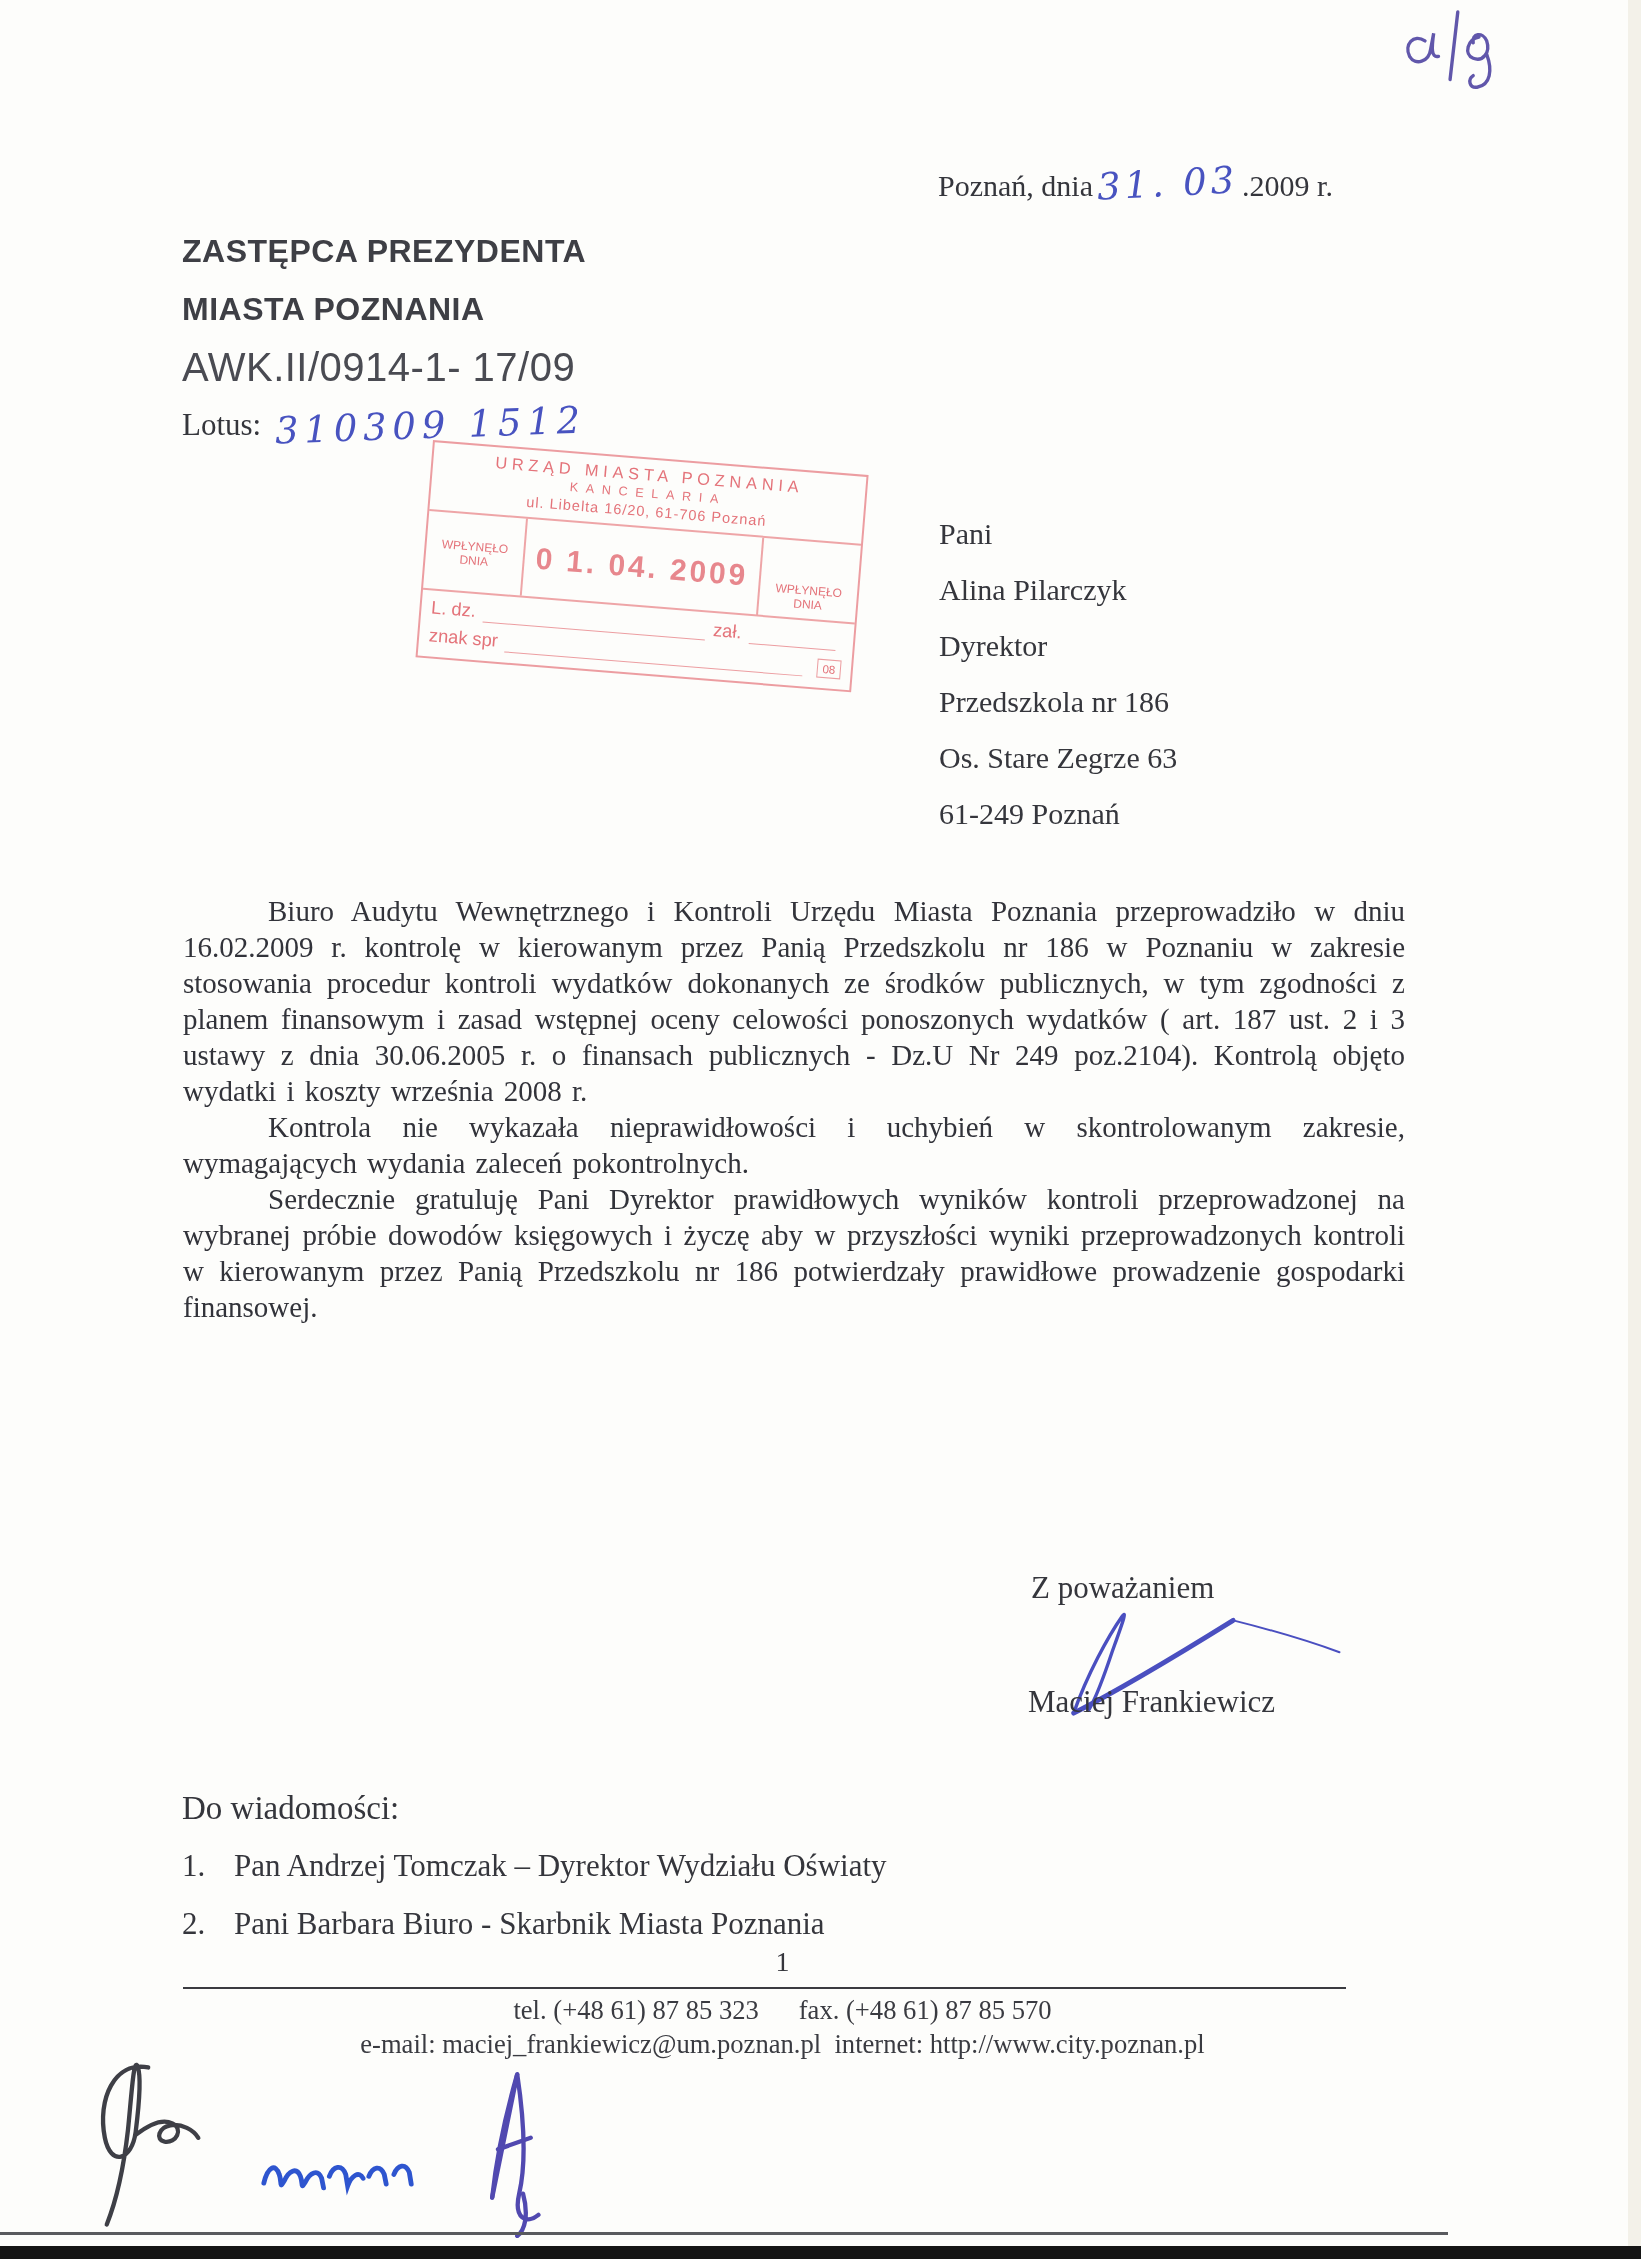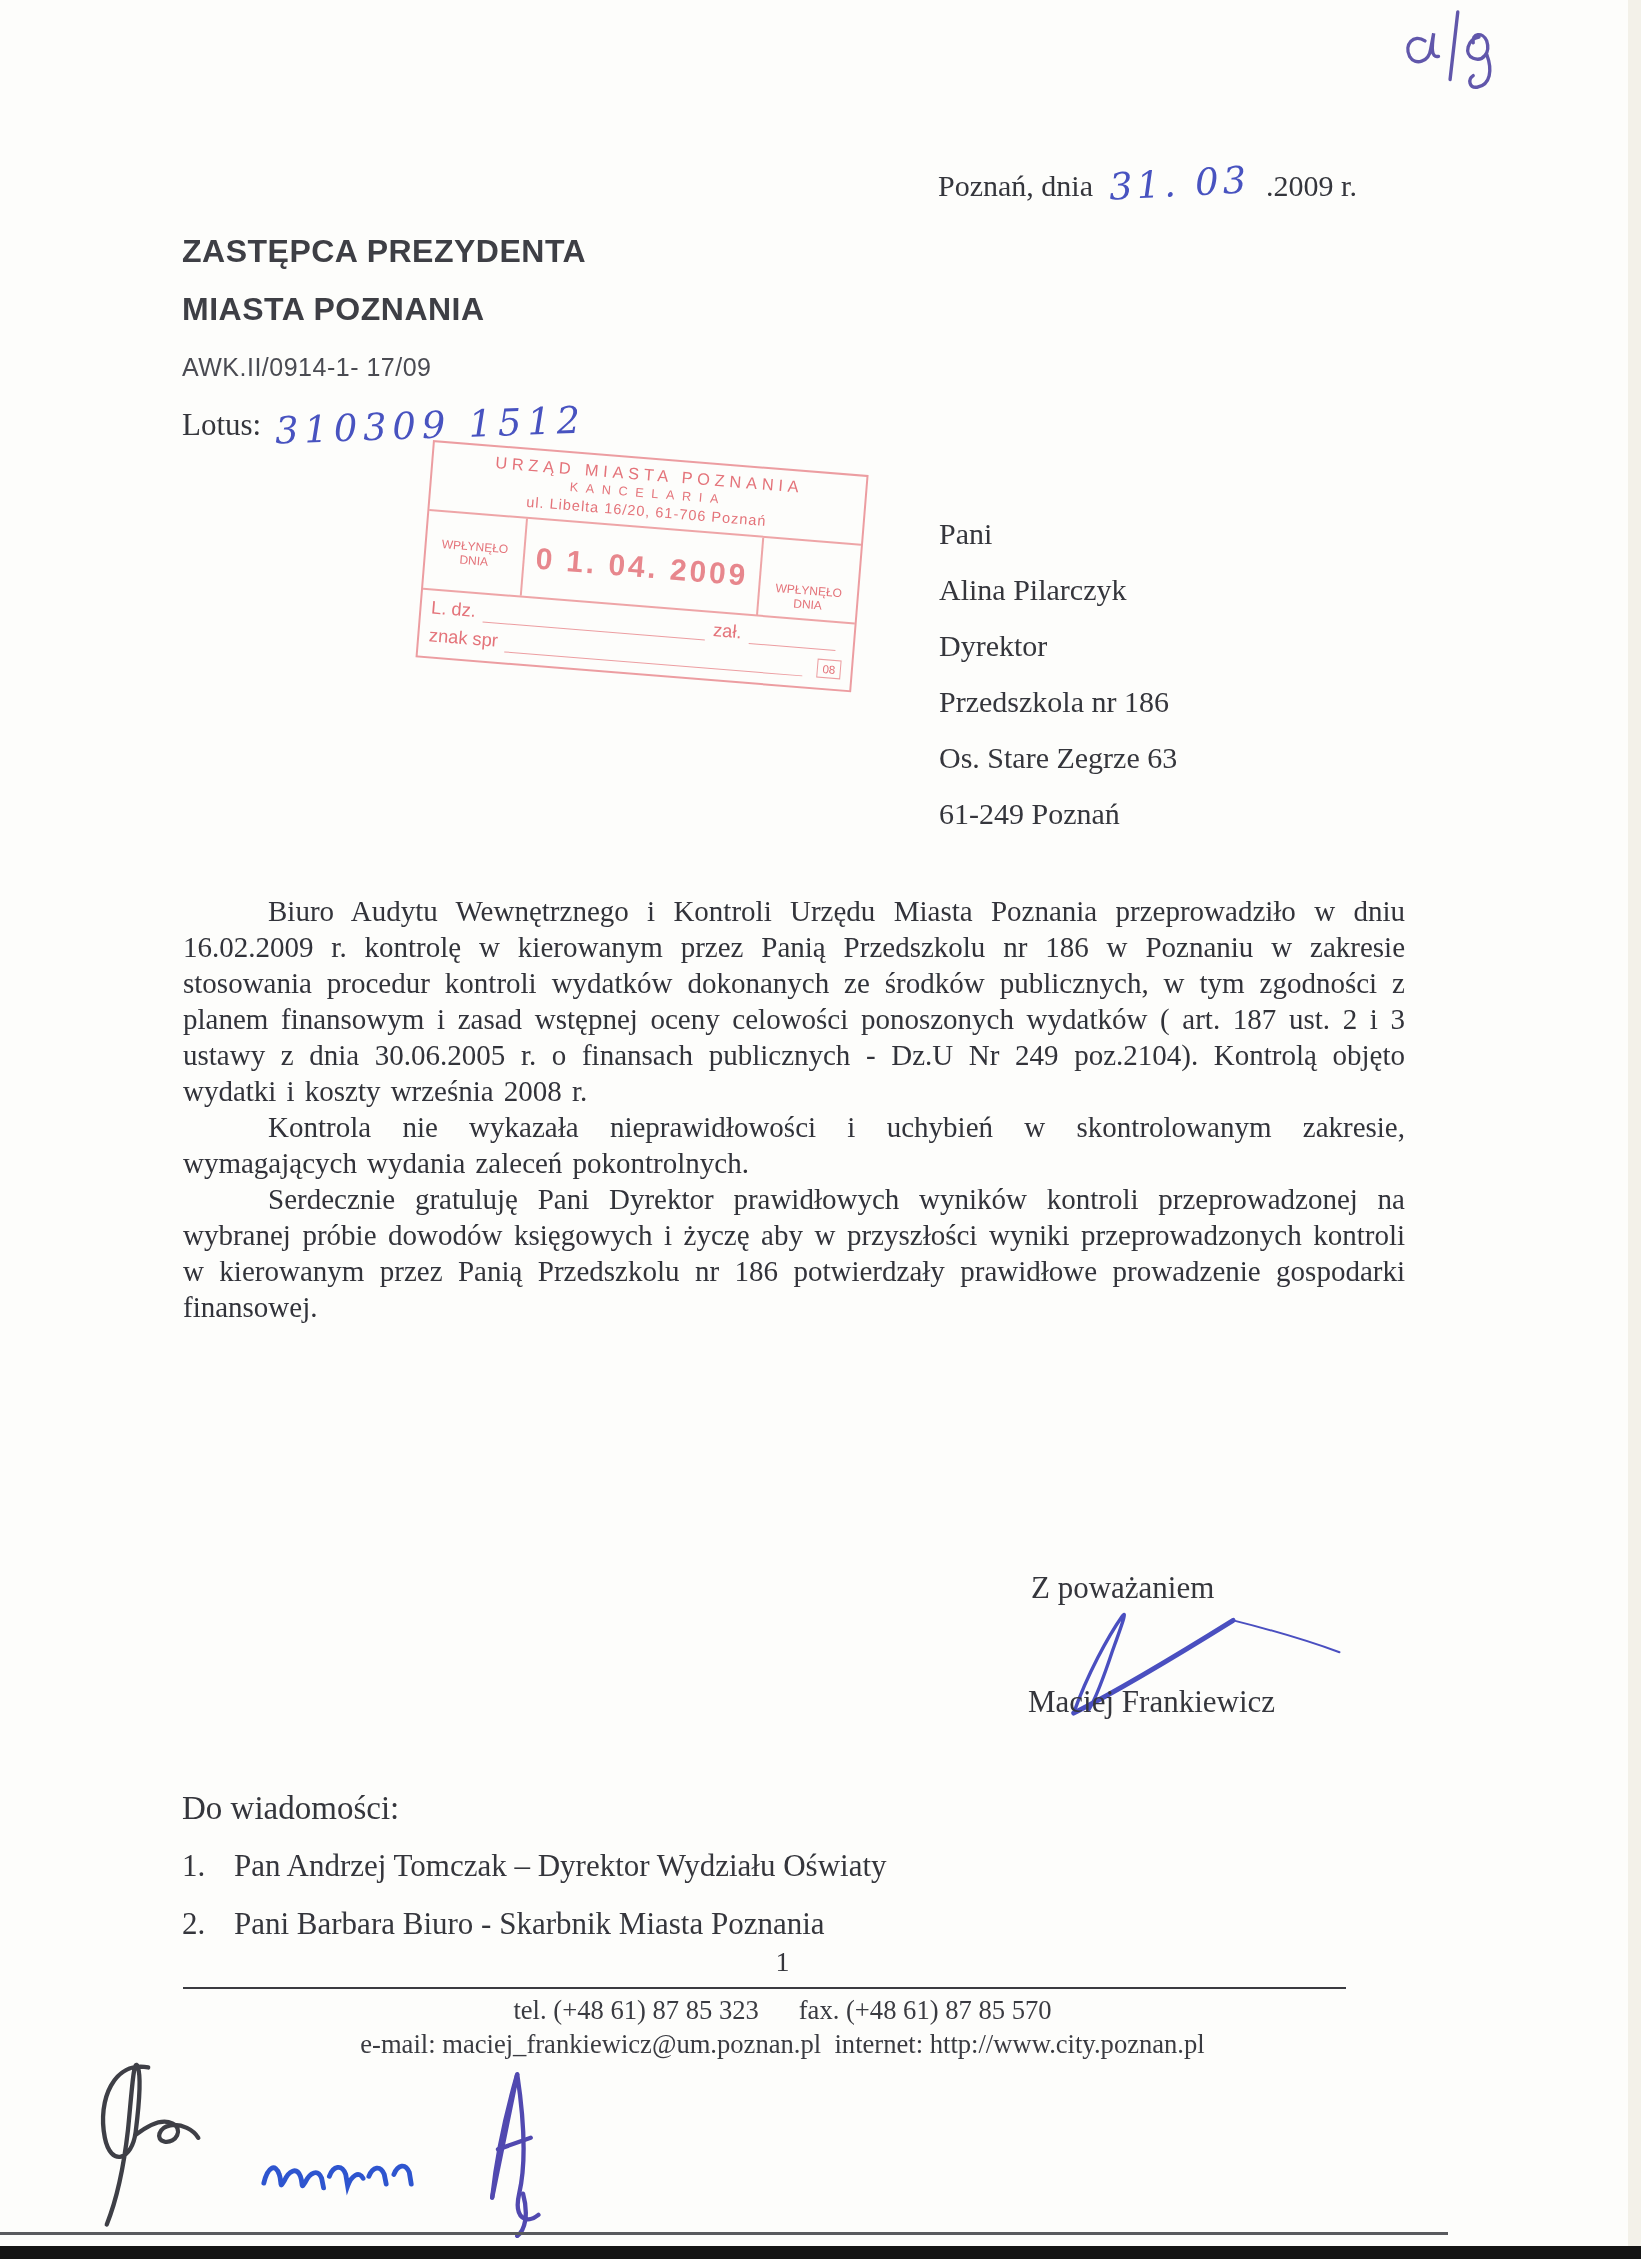--- a/index.html
+++ b/index.html
@@ -8,32 +8,32 @@
     background:#fdfdfb;
     font-family:"Liberation Serif", serif;
     color:#35363c;
   }
   .abs{position:absolute;}
 
   
   #corner-annot{left:1398px;top:3.9px;}
 
   
-  #date-line{left:938px;top:162px;display:flex;align-items:baseline;gap:16px;font-size:30px;text-align:center;}
+  #date-line{left:938px;top:162px;display:flex;align-items:baseline;gap:4px;font-size:30px;text-align:center;}
   .handwritten{
     font-family:"DejaVu Serif", serif;font-style:italic;
     color:#4853c0;letter-spacing:3.9px;
   }
   #date-line .handwritten{font-size:37px;transform:rotate(-3deg);}
 
   
   #sender-block{left:182px;top:222px;}
   .sender-row{height:58px;display:flex;align-items:center;}
   .sender-bold{font-family:"Liberation Sans", sans-serif;font-weight:bold;font-size:32px;color:#3e3f45;letter-spacing:0.5px;}
-  .sender-ref{font-family:"Liberation Sans", sans-serif;font-size:25px;color:#4a4b52;letter-spacing:0.5px;text-align:right;}
+  .sender-ref{font-family:"Liberation Sans", sans-serif;font-size:40px;color:#4a4b52;letter-spacing:0.5px;text-align:right;}
   .lotus-label{font-size:31px;color:#35363c;margin-right:13.5px;}
   .lotus-value{font-size:37px;transform:rotate(-2deg);letter-spacing:5.8px;}
 
   
   #stamp{
     left:433px;top:440px;width:433px;
     transform:rotate(4.6deg);transform-origin:top left;
     border:2.9px solid rgba(228,106,112,.65);
     color:rgba(224,96,104,.88);
     font-family:"Liberation Sans", sans-serif;

